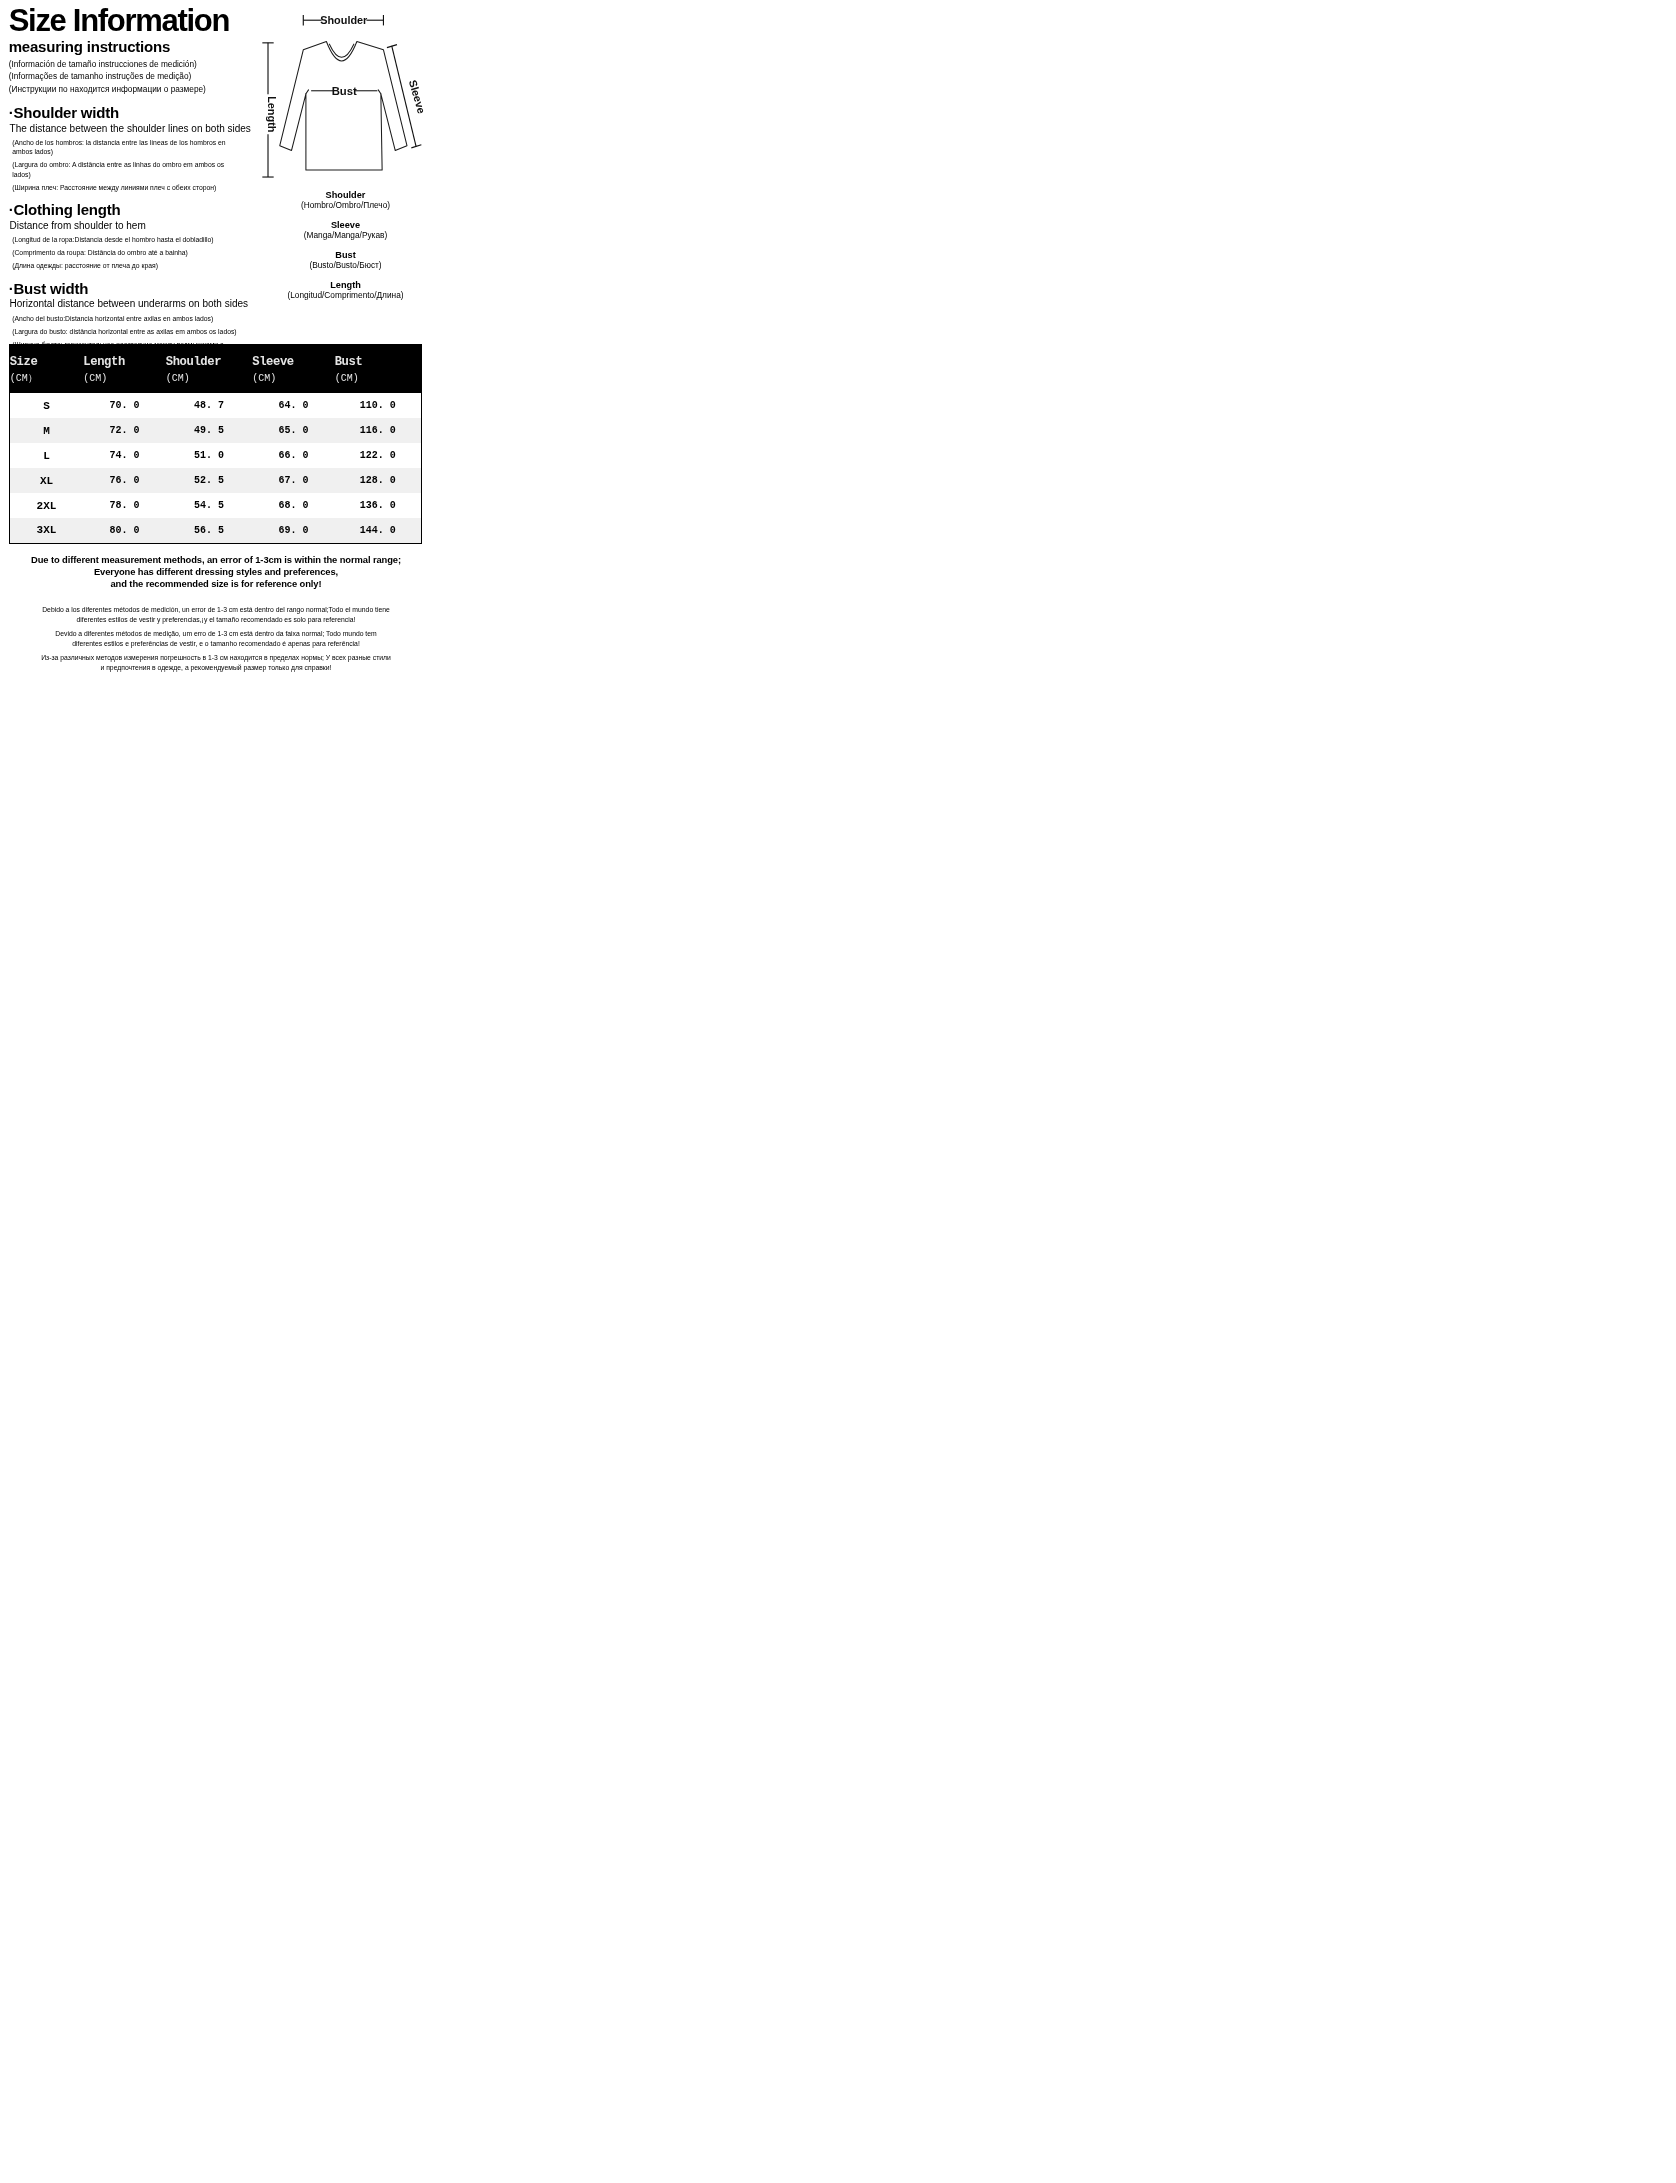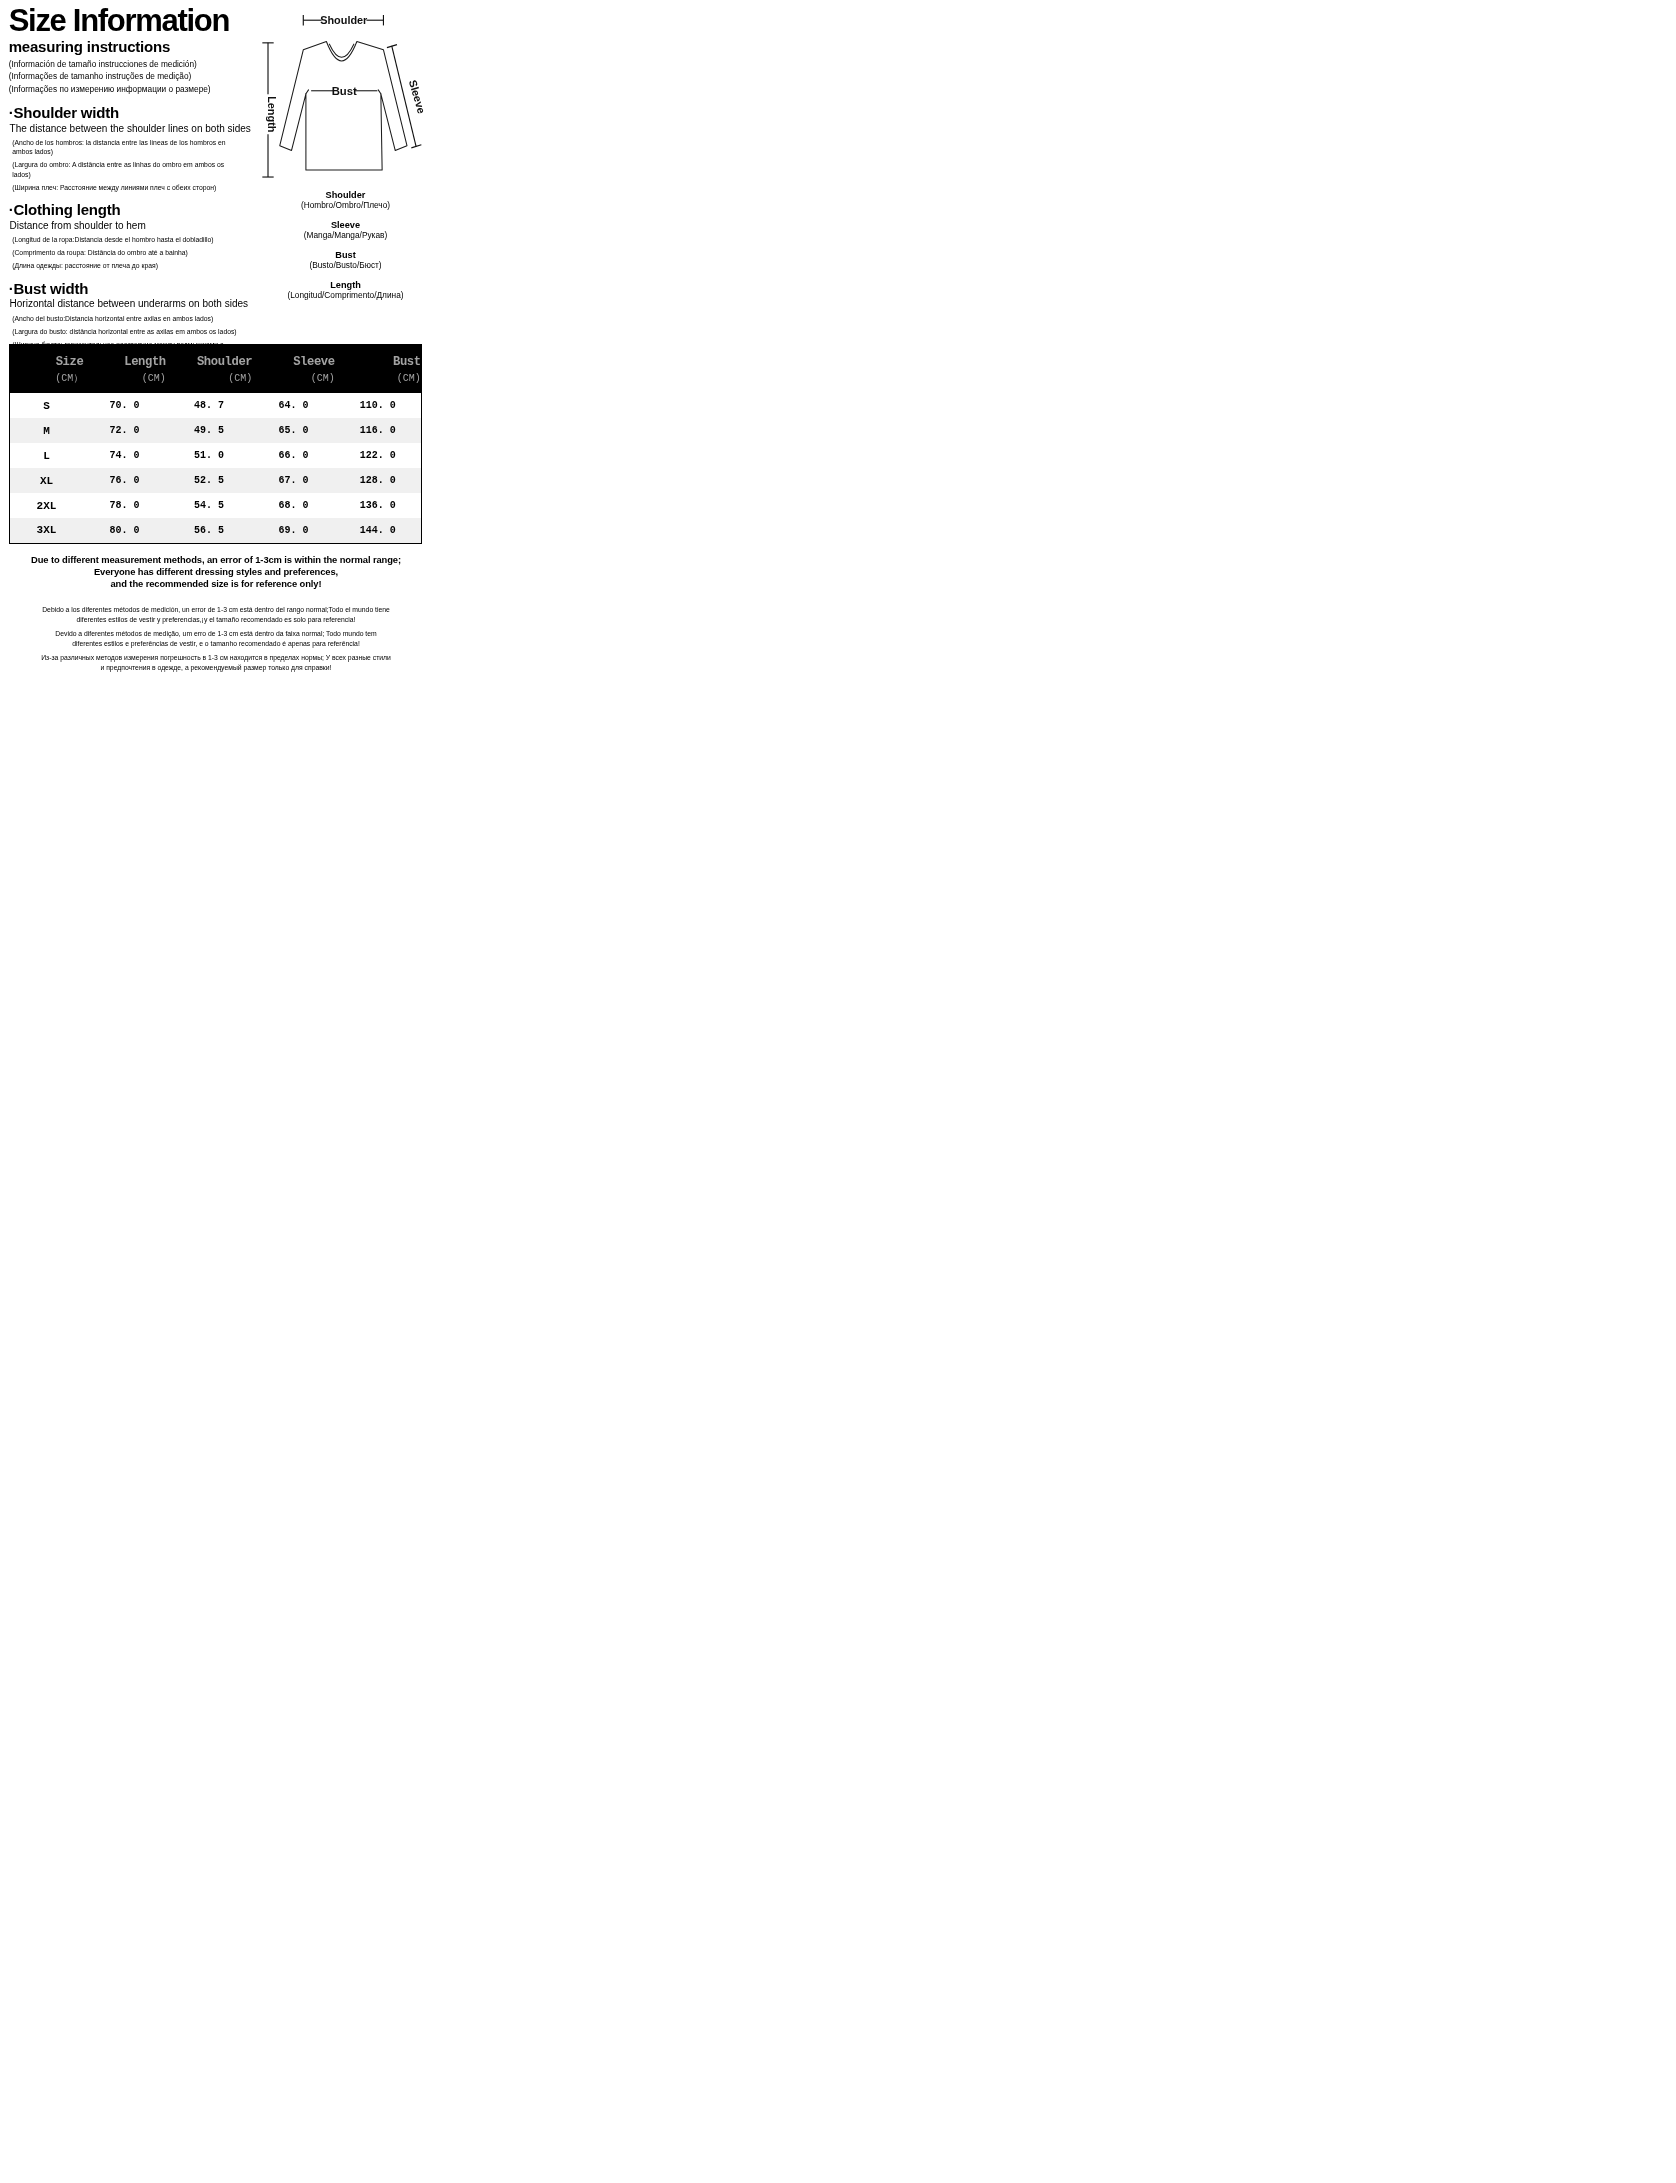--- a/index.html
+++ b/index.html
@@ -48,21 +48,21 @@
     position: absolute; left: 8.7px; top: 344px; width: 413px;
     border-collapse: collapse; table-layout: fixed;
     border: 1.3px solid #000;
     font-family: "Liberation Mono", "DejaVu Sans Mono", monospace;
   }
   .size-table col.c0 { width: 18%; }
   .size-table col.c1 { width: 20%; }
   .size-table col.c2 { width: 21%; }
   .size-table col.c3 { width: 20%; }
   .size-table col.c4 { width: 21%; }
-  .size-table thead th { background: #000; color: #a3a3a3; text-align: right; }
+  .size-table thead th { background: #000; color: #e5e5e5; text-align: left; }
   .size-table thead tr.names th {
     font-size: 12.2px; font-weight: 700; padding: 9.6px 0 0.9px 0; letter-spacing: -0.4px;
   }
   .size-table thead tr.units th {
     font-size: 10px; font-weight: 400; padding: 1.7px 0 7.9px 0;
   }
   .size-table tbody td {
     text-align: center; height: 25px; font-size: 10px; font-weight: 700;
   }
   .size-table tbody td.size-cell { font-weight: 700; font-size: 11px; }
@@ -79,21 +79,21 @@
 <body>
 
 <div class="page">
 
   <div class="left-col">
     <div class="main-title">Size Information</div>
     <div class="sub-title">measuring instructions</div>
     <div class="title-trans">
       <p>(Información de tamaño instrucciones de medición)</p>
       <p>(Informações de tamanho instruções de medição)</p>
-      <p>(Informações по измерению информации о размере)</p>
+      <p>(Инструкции по находится информации о размере)</p>
     </div>
 
     <div class="section">
       <div class="section-heading">·Shoulder width</div>
       <div class="section-desc">The distance between the shoulder lines on both sides</div>
       <div class="section-trans">
         <p>(Ancho de los hombros: la distancia entre las líneas de los hombros en ambos lados)</p>
         <p>(Largura do ombro: A distância entre as linhas do ombro em ambos os lados)</p>
         <p>(Ширина плеч: Расстояние между линиями плеч с обеих сторон)</p>
       </div>

